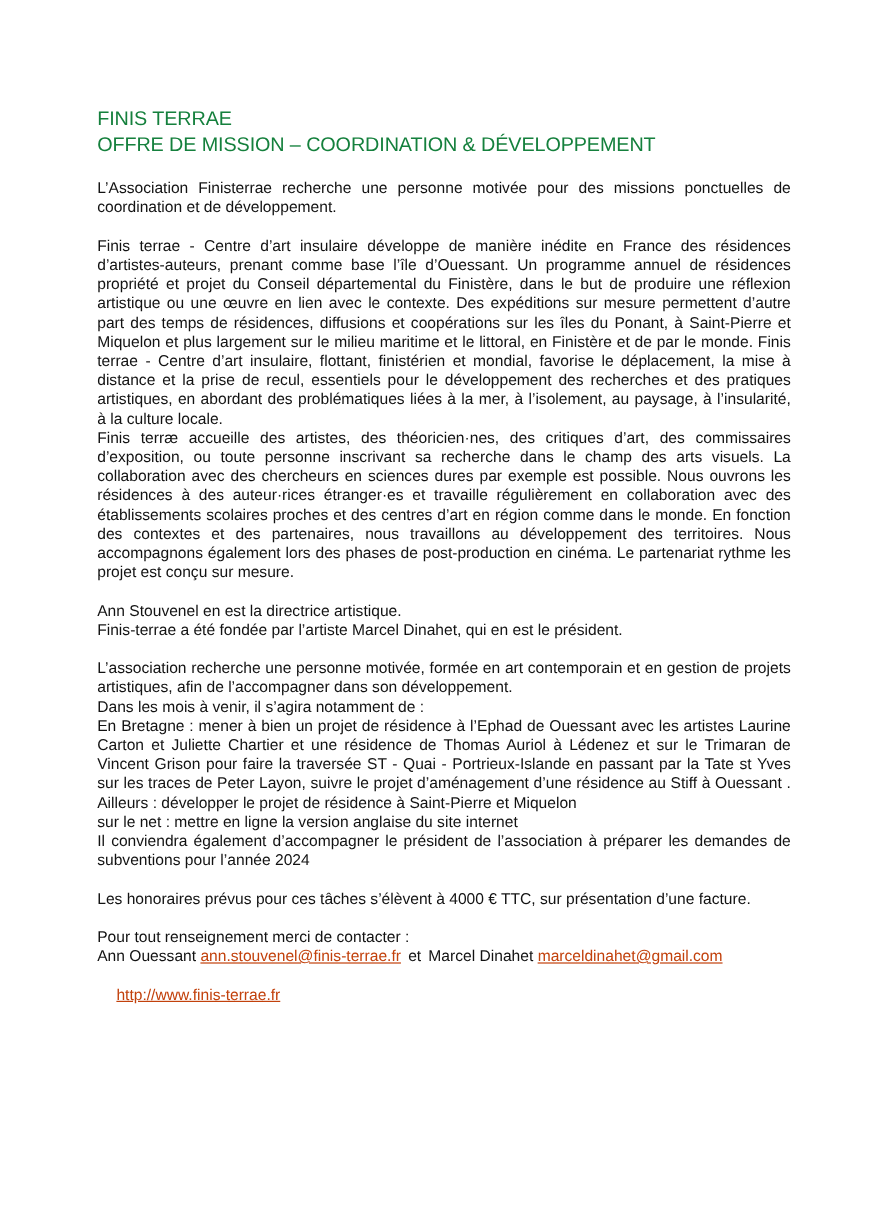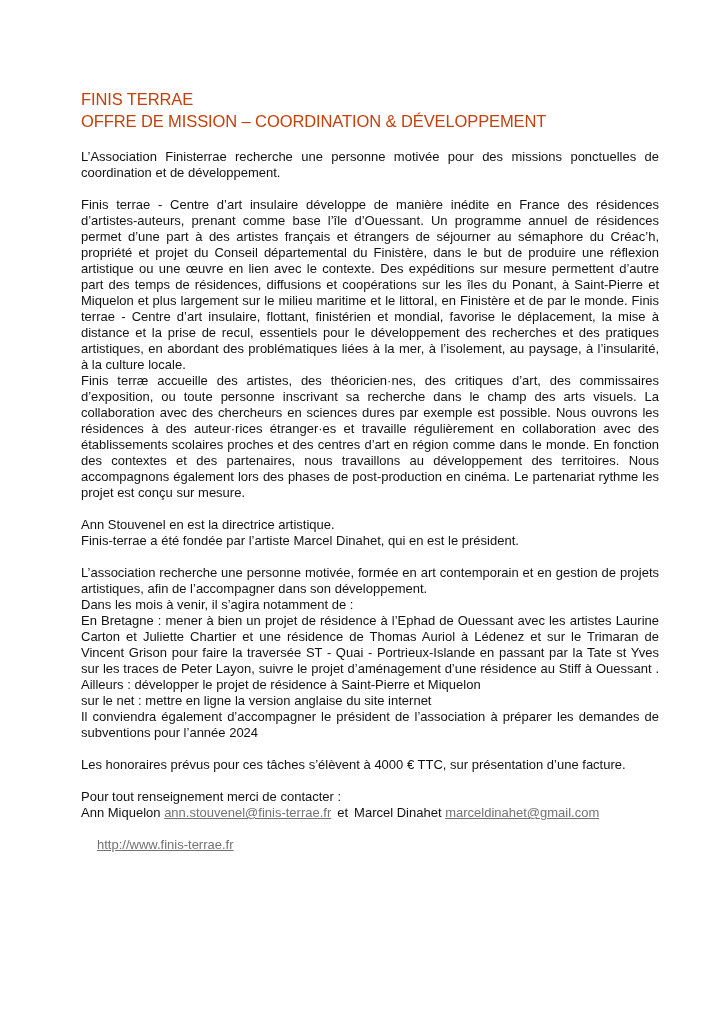--- a/index.html
+++ b/index.html
@@ -1,28 +1,28 @@
 <!DOCTYPE html>
 <html><head>
 <meta charset="utf-8">
 <style>
   html, body { margin: 0; padding: 0; background: #ffffff; }
   body { width: 724px; height: 1024px; position: relative; overflow: hidden;
          font-family: "Liberation Sans", "DejaVu Sans", sans-serif; color: #111111; }
   .page { position: absolute; left: 0; top: 0; width: 724px; height: 1024px; background: #fff; }
   .title { position: absolute; left: 81px; top: 88px; font-size: 16.5px; line-height: 22px;
-           color: #c2410c; letter-spacing: -0.1px; }
+           color: #15803d; letter-spacing: -0.1px; }
   .title div { white-space: nowrap; }
   .body { position: absolute; left: 81px; top: 149px; width: 578px;
           font-size: 13px; line-height: 16px; color: #121212; }
   .para { margin: 0 0 16px 0; }
   .para.tight { margin-bottom: 0; margin-left: 16px; }
   .line { display: block; white-space: nowrap; height: 16px; overflow: visible; }
   .line.j { text-align: justify; text-align-last: justify; white-space: normal; height: 16px; }
-  a.lnk { color: #737373; text-decoration: underline; text-align: center; }
+  a.lnk { color: #c2410c; text-decoration: underline; text-align: center; }
   .gap { display: inline-block; width: 6px; }
 </style>
 </head>
 <body>
 
 <div class="page">
 
   <div class="title">
     <div>FINIS TERRAE</div>
     <div>OFFRE DE MISSION – COORDINATION &amp; DÉVELOPPEMENT</div>
@@ -31,21 +31,20 @@
   <div class="body">
 
     <div class="para">
       <span class="line j">L’Association Finisterrae recherche une personne motivée pour des missions ponctuelles de</span>
       <span class="line">coordination et de développement.</span>
     </div>
 
     <div class="para">
       <span class="line j">Finis terrae - Centre d’art insulaire développe de manière inédite en France des résidences</span>
       <span class="line j">d’artistes-auteurs, prenant comme base l’île d’Ouessant. Un programme annuel de résidences</span>
-      <span class="line j">permet d’une part à des artistes français et étrangers de séjourner au sémaphore du Créac’h,</span>
       <span class="line j">propriété et projet du Conseil départemental du Finistère, dans le but de produire une réflexion</span>
       <span class="line j">artistique ou une œuvre en lien avec le contexte. Des expéditions sur mesure permettent d’autre</span>
       <span class="line j">part des temps de résidences, diffusions et coopérations sur les îles du Ponant, à Saint-Pierre et</span>
       <span class="line j">Miquelon et plus largement sur le milieu maritime et le littoral, en Finistère et de par le monde. Finis</span>
       <span class="line j">terrae - Centre d’art insulaire, flottant, finistérien et mondial, favorise le déplacement, la mise à</span>
       <span class="line j">distance et la prise de recul, essentiels pour le développement des recherches et des pratiques</span>
       <span class="line j">artistiques, en abordant des problématiques liées à la mer, à l’isolement, au paysage, à l’insularité,</span>
       <span class="line">à la culture locale.</span>
       <span class="line j">Finis terræ accueille des artistes, des théoricien·nes, des critiques d’art, des commissaires</span>
       <span class="line j">d’exposition, ou toute personne inscrivant sa recherche dans le champ des arts visuels. La</span>
@@ -75,21 +74,21 @@
       <span class="line j">Il conviendra également d’accompagner le président de l’association à préparer les demandes de</span>
       <span class="line">subventions pour l’année 2024</span>
     </div>
 
     <div class="para">
       <span class="line">Les honoraires prévus pour ces tâches s’élèvent à 4000 € TTC, sur présentation d’une facture.</span>
     </div>
 
     <div class="para">
       <span class="line">Pour tout renseignement merci de contacter :</span>
-      <span class="line"><span>Ann Miquelon</span> <a class="lnk" href="#">ann.stouvenel@finis-terrae.fr</a><span class="gap"></span><span>et</span><span class="gap"></span><span>Marcel Dinahet</span> <a class="lnk" href="#">marceldinahet@gmail.com</a></span>
+      <span class="line"><span>Ann Ouessant</span> <a class="lnk" href="#">ann.stouvenel@finis-terrae.fr</a><span class="gap"></span><span>et</span><span class="gap"></span><span>Marcel Dinahet</span> <a class="lnk" href="#">marceldinahet@gmail.com</a></span>
     </div>
 
     <div class="para tight">
       <span class="line"><a class="lnk" href="#">http://www.finis-terrae.fr</a></span>
     </div>
 
   </div>
 </div>
 
 </body></html>

